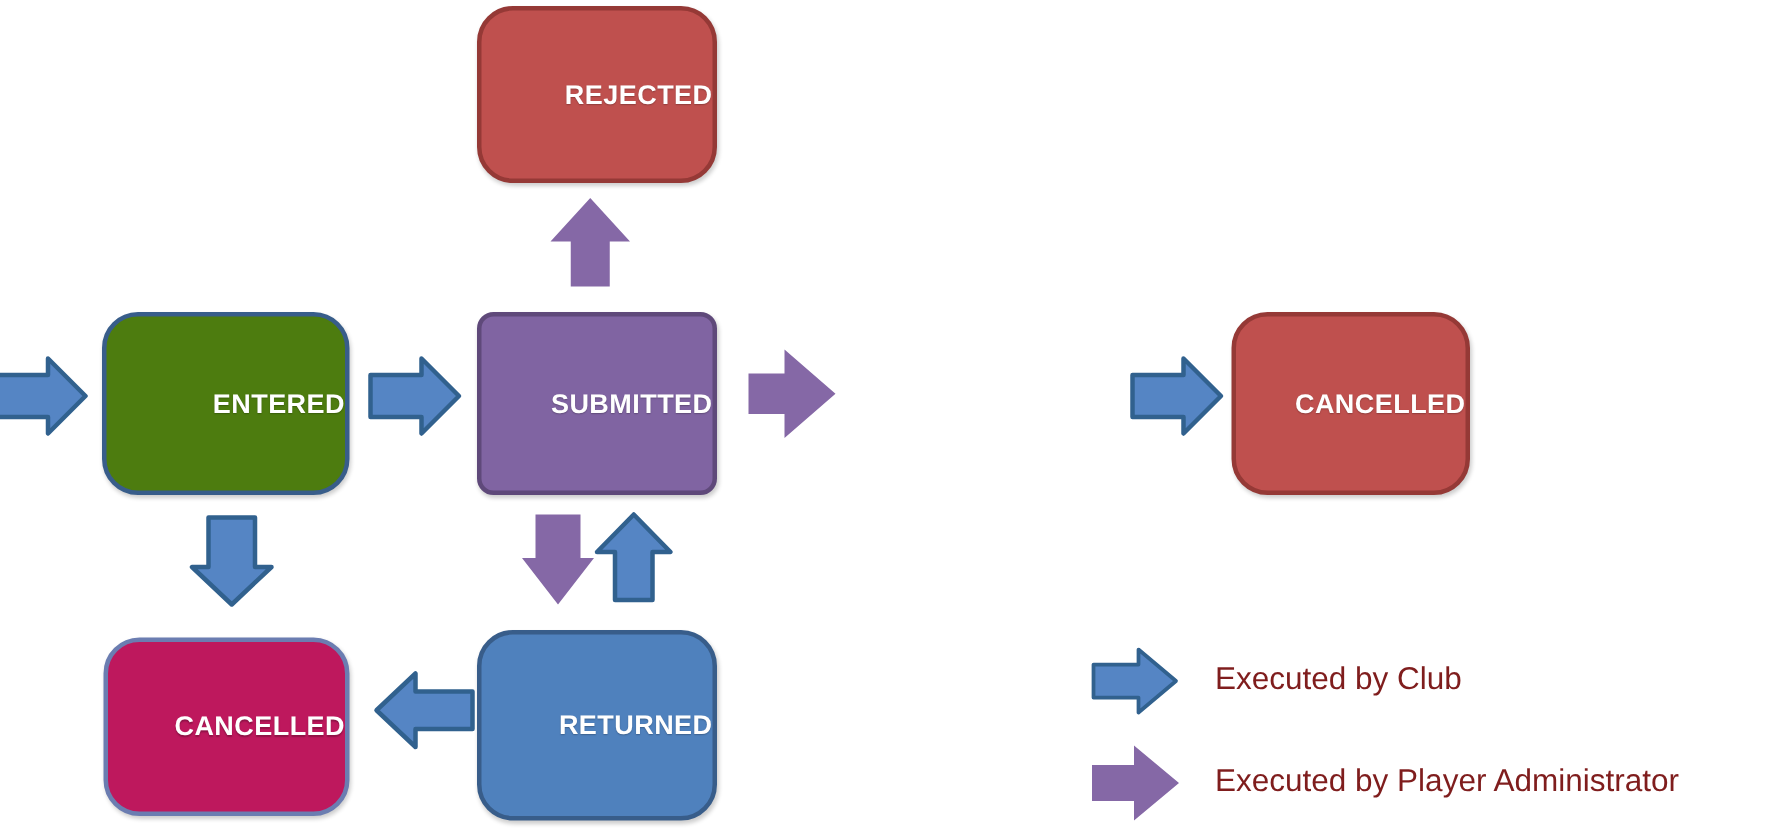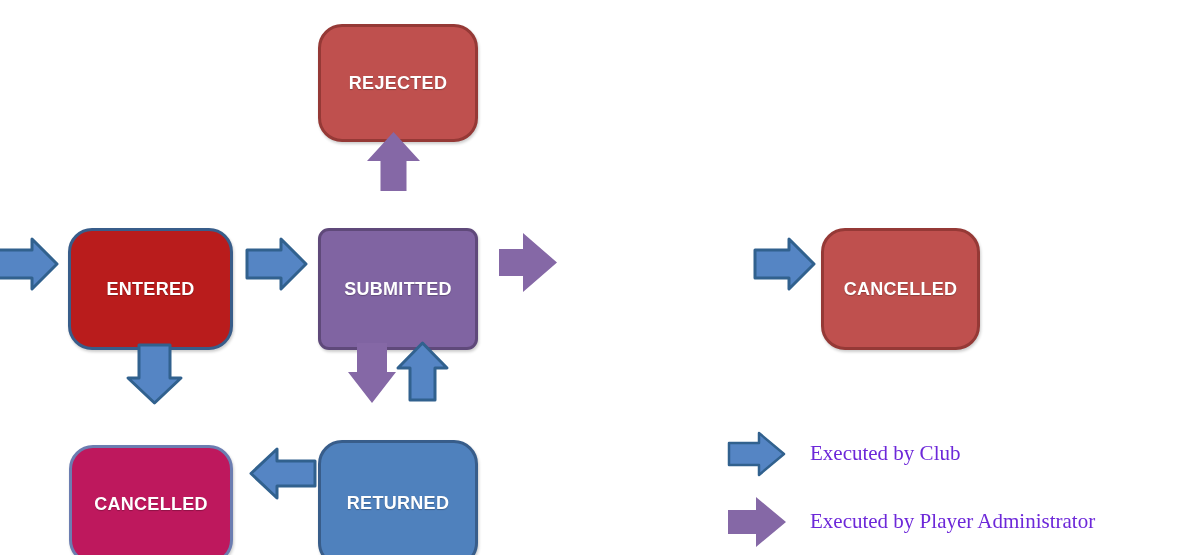--- a/index.html
+++ b/index.html
@@ -15,54 +15,52 @@
     background: #ffffff;
     overflow: hidden;
   }
   .node {
     position: absolute;
     border-radius: 24px;
     border: 3px solid transparent;
     box-sizing: border-box;
     display: flex;
     align-items: center;
-    justify-content: center;
+    justify-content: flex-end;
     box-shadow: 1px 2px 3px rgba(0,0,0,0.2);
-    margin-top: 20px;
   }
   .node-label {
     color: #ffffff;
     font-weight: bold;
     font-size: 18px;
     letter-spacing: 0.3px;
     text-shadow: 0 1px 1px rgba(0,0,0,0.25);
   }
   .arrow {
     position: absolute;
     overflow: visible;
   }
   .legend-label {
     position: absolute;
     font-size: 21px;
-    color: #6d28d9;
+    color: #7f1d1d;
     line-height: 30px;
     white-space: nowrap;
-    font-family: Liberation Serif, serif;
   }
 </style>
 </head>
 <body>
 
 <div class="canvas">
 
   <div class="node" style="left: 318px; top: 4px; width: 160px; height: 118px; background-color: rgb(191, 80, 78); border-color: rgb(149, 57, 54);">
     <span class="node-label">REJECTED</span>
   </div>
 
-  <div class="node" style="left: 68px; top: 208px; width: 165px; height: 122px; background-color: #b91c1c; border-color: rgb(56, 93, 138);">
+  <div class="node" style="left: 68px; top: 208px; width: 165px; height: 122px; background-color: #4d7c0f; border-color: rgb(56, 93, 138);">
     <span class="node-label">ENTERED</span>
   </div>
 
   <div class="node" style="left: 318px; top: 208px; width: 160px; height: 122px; background-color: rgb(128, 100, 162); border-color: rgb(95, 73, 122); border-radius: 11px;">
     <span class="node-label">SUBMITTED</span>
   </div>
 
 
   <div class="node" style="left: 821px; top: 208px; width: 159px; height: 122px; background-color: rgb(191, 80, 78); border-color: rgb(149, 57, 54);">
     <span class="node-label">CANCELLED</span>

